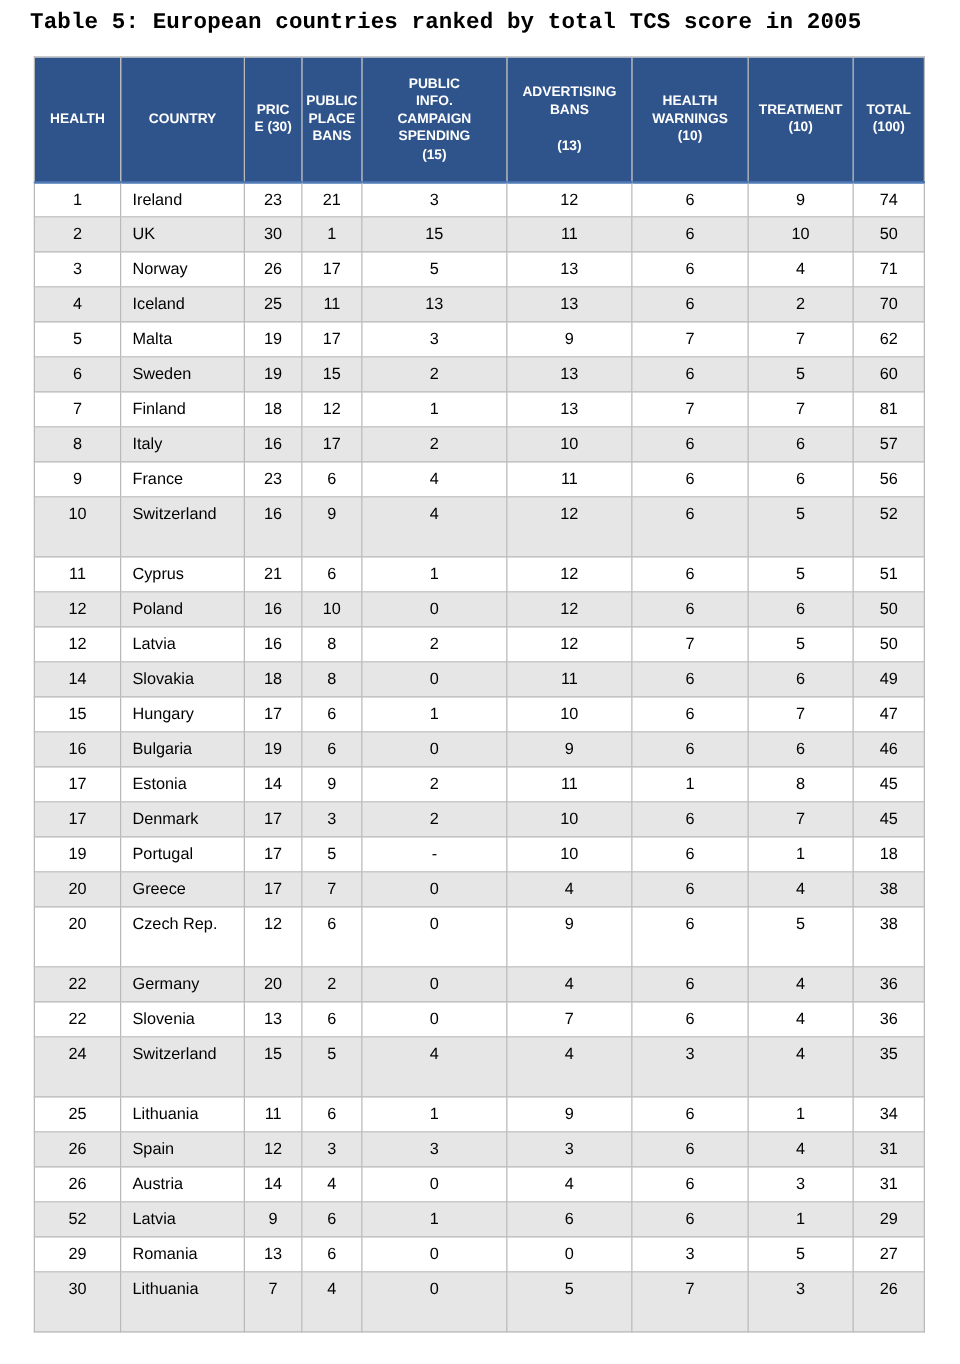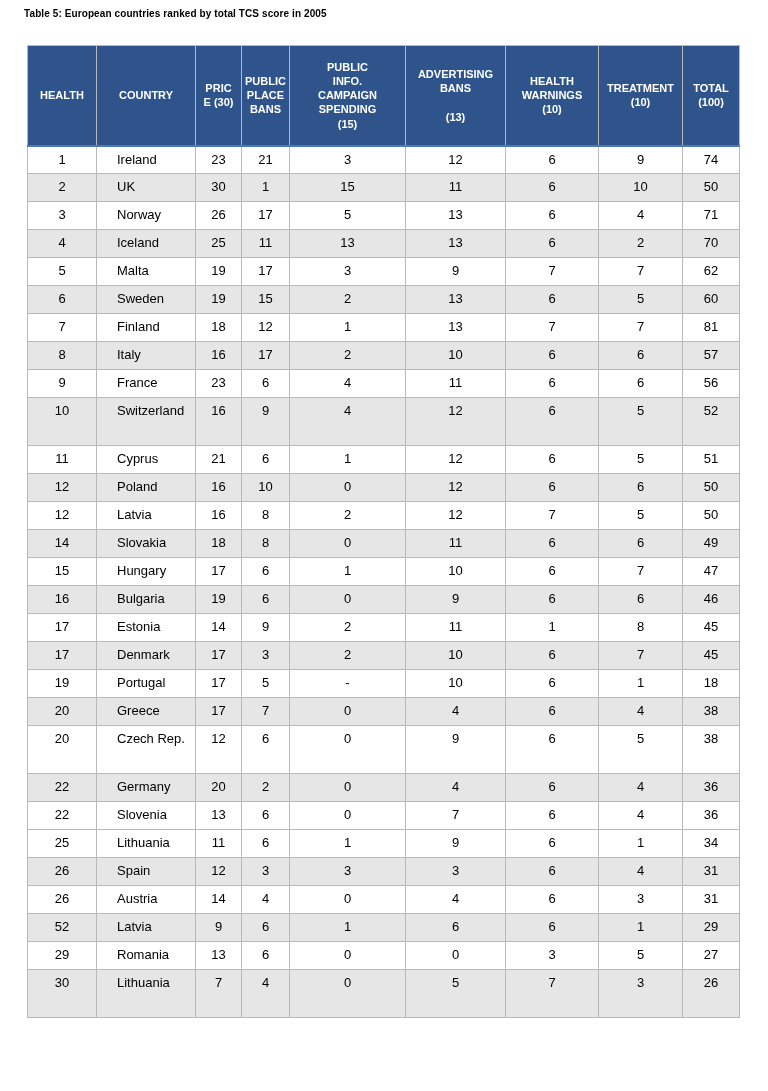--- a/index.html
+++ b/index.html
@@ -17,24 +17,25 @@
     margin: 0; padding: 0;
     width: 768px; height: 1091px;
     background: #FFFFFF;
     font-family: "Liberation Sans", sans-serif;
     color: var(--text);
   }
   .page { position: relative; width: 768px; height: 1091px; overflow: hidden; }
   .caption {
     position: absolute;
     left: 24px; top: 8px;
-    font-size: 10px;
+    font-size: 18px;
     font-weight: bold;
     color: var(--text);
     letter-spacing: 0.1px;
+    font-family: Liberation Mono, monospace;
   }
   .table-wrap { position: absolute; left: 27px; top: 45px; }
   table {
     border-collapse: collapse;
     table-layout: fixed;
     width: 712px;
     border: 1px solid var(--outer-border);
   }
   th {
     background: var(--header-bg);
@@ -55,21 +56,21 @@
     font-size: 13px;
     text-align: center;
     vertical-align: top;
     padding: 5px 3px 0 3px;
     line-height: 1.2;
     background: var(--row-bg);
   }
   tr { height: 28px; }
   tr.tall { height: 48px; }
   tr.alt td { background: var(--row-alt-bg); }
-  td.country { text-align: left; padding-left: 20px; }
+  td.country { text-align: left; padding-left: 9px; }
 </style>
 </head>
 <body>
 
 <div class="page">
   <div class="caption">Table 5: European countries ranked by total TCS score in 2005</div>
 
   <div class="table-wrap">
     <table>
       <colgroup>
@@ -357,20 +358,31 @@
             <td>22</td>
             <td class="country">Slovenia</td>
             <td>13</td>
             <td>6</td>
             <td>0</td>
             <td>7</td>
             <td>6</td>
             <td>4</td>
             <td>36</td>
           </tr>
+          <tr class="alt tall">
+            <td>24</td>
+            <td class="country">Switzerland</td>
+            <td>15</td>
+            <td>5</td>
+            <td>4</td>
+            <td>4</td>
+            <td>3</td>
+            <td>4</td>
+            <td>35</td>
+          </tr>
           <tr>
             <td>25</td>
             <td class="country">Lithuania</td>
             <td>11</td>
             <td>6</td>
             <td>1</td>
             <td>9</td>
             <td>6</td>
             <td>1</td>
             <td>34</td>

